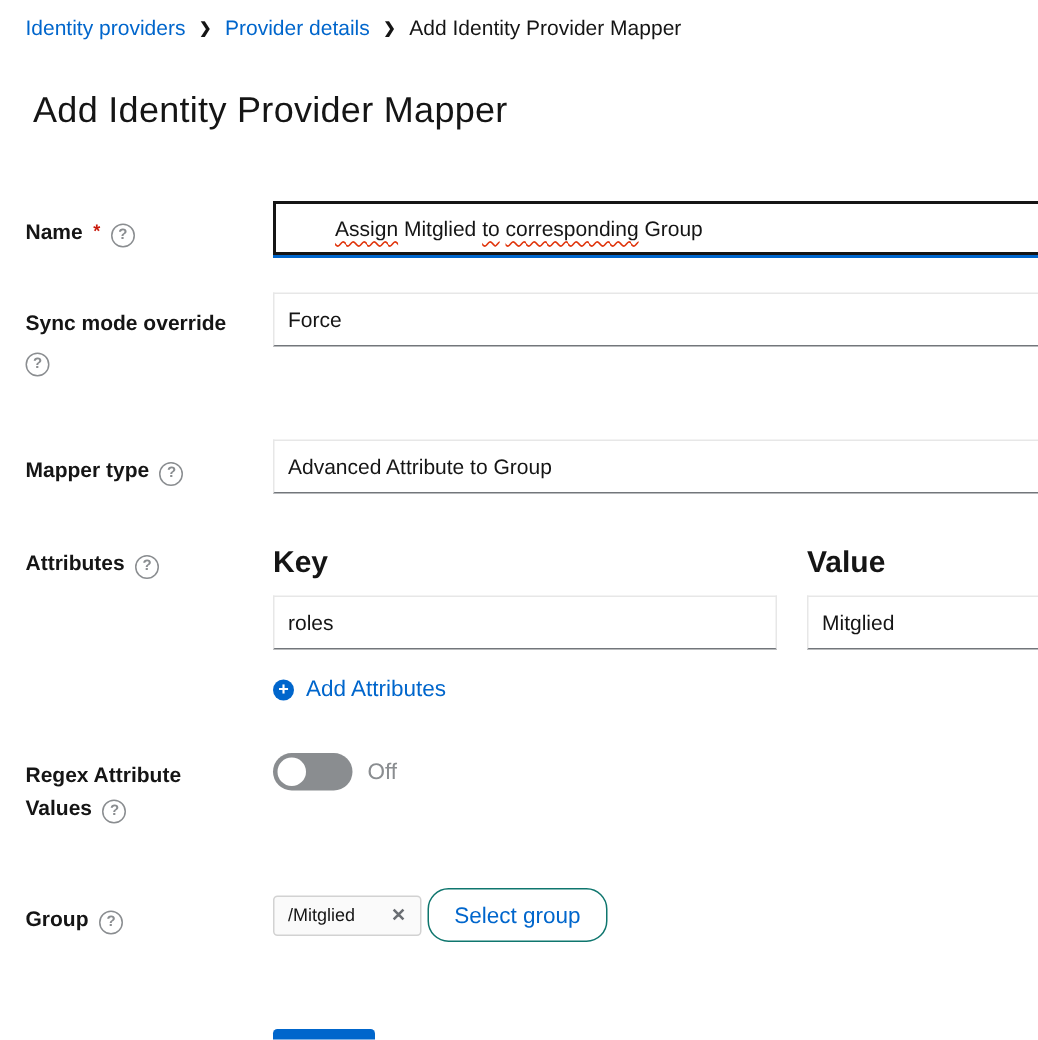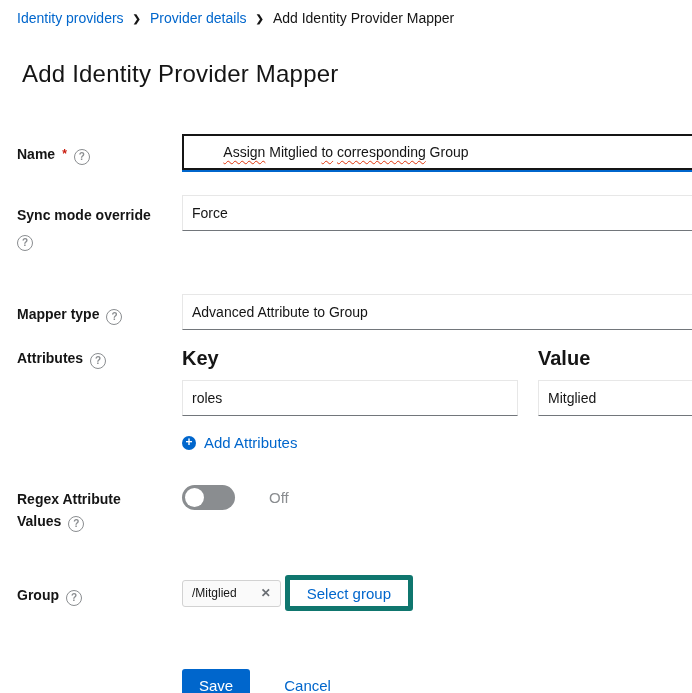--- a/index.html
+++ b/index.html
@@ -34,53 +34,53 @@
     font-family:"Liberation Sans", sans-serif; background:#fff;
     border:1px solid #e7e7e7; border-bottom:1px solid #72767b; width:580px;
     display:flex; align-items:center; white-space:pre; }
   .text-input.focused { border:2px solid #151515; box-shadow:0 2px 0 0 #0066cc; }
   .misspelled { text-decoration:underline wavy #e0340b; text-decoration-thickness:1px;
     text-underline-offset:3px; }
 
   .row-name { margin-bottom:25px; }
   .row-sync { margin-bottom:42px; }
   .row-sync .label-cell .help-icon { margin-top:9px; }
-  .row-mapper { margin-bottom:8px; }
+  .row-mapper { margin-bottom:26px; }
 
   
   .row-attributes { margin-bottom:32px; }
   .attr-grid { display:grid; grid-template-columns:336px 1fr; column-gap:20px; }
   .attr-header { font-size:20px; font-weight:bold; padding:9px 0 10px 0; }
   .attr-key-input { width:336px; }
   .attr-value-input { width:300px; }
   .add-attr { display:inline-flex; align-items:center; gap:8px; margin-top:18px;
     color:#0066cc; font-size:15px; cursor:pointer; }
   .plus-circle { width:14px; height:14px; border-radius:50%; background:#0066cc;
     color:#fff; display:inline-flex; align-items:center; justify-content:center;
     font-size:12px; font-weight:bold; line-height:1; padding-bottom:1px; }
 
   
   .row-regex { margin-bottom:43px; }
   .row-regex .label-cell { padding-top:5px; }
-  .toggle-wrap { display:flex; align-items:center; gap:34px; padding-top:2px; }
+  .toggle-wrap { display:flex; align-items:center; gap:10px; padding-top:2px; }
   .toggle { width:53px; height:25px; border-radius:14px; background:#8a8d90;
     position:relative; cursor:pointer; }
   .toggle-knob { position:absolute; left:3px; top:3px; width:19px; height:19px;
     border-radius:50%; background:#fff; }
   .toggle-state { color:#8a8d90; font-size:15px; }
 
   
   .row-group { margin-bottom:58px; }
   .group-wrap { display:flex; align-items:center; }
   .chip { display:inline-flex; align-items:center; gap:24px; height:27px;
     padding:0 9px; background:#fafafa; border:1px solid #d2d2d2; border-radius:3px;
     font-size:12px; color:#151515; margin-right:4px; }
   .chip-close { color:#6a6e73; font-size:12px; font-weight:bold; cursor:pointer; }
   .select-group-btn { height:36px; padding:0 17px; background:#fff;
-    border:5px solid #0f766e; border-radius:3px; color:#0066cc; font-size:15px;
+    border:1px solid #0f766e; border-radius:14px; color:#0066cc; font-size:15px;
     font-family:"Liberation Sans", sans-serif; cursor:pointer; }
 
   
   .actions { display:flex; align-items:center; gap:34px; padding-left:182px; }
   .save-btn { height:33px; padding:0 17px; background:#0066cc; color:#fff;
     border:none; border-radius:3px; font-size:15px;
     font-family:"Liberation Sans", sans-serif; cursor:pointer; }
   .cancel-link { color:#0066cc; font-size:15px; text-decoration:none; cursor:pointer; }
 </style>
 </head>

